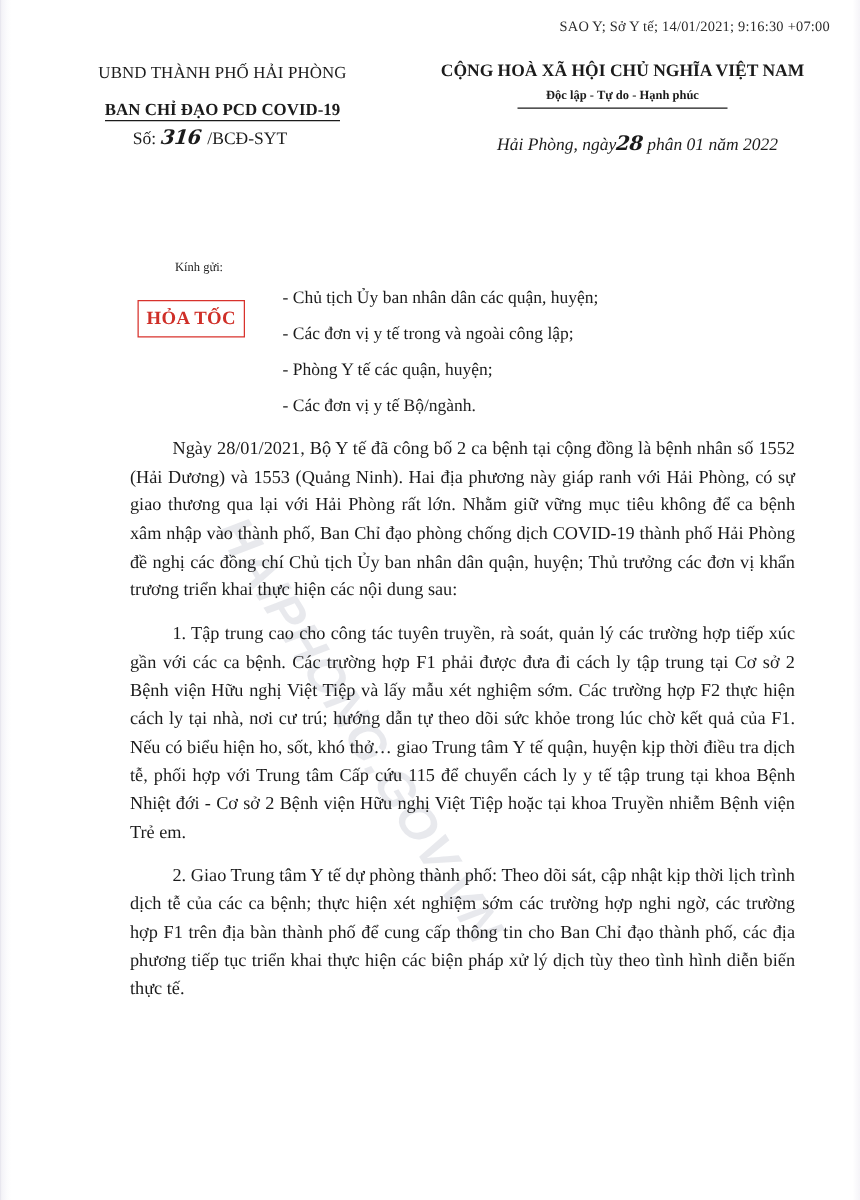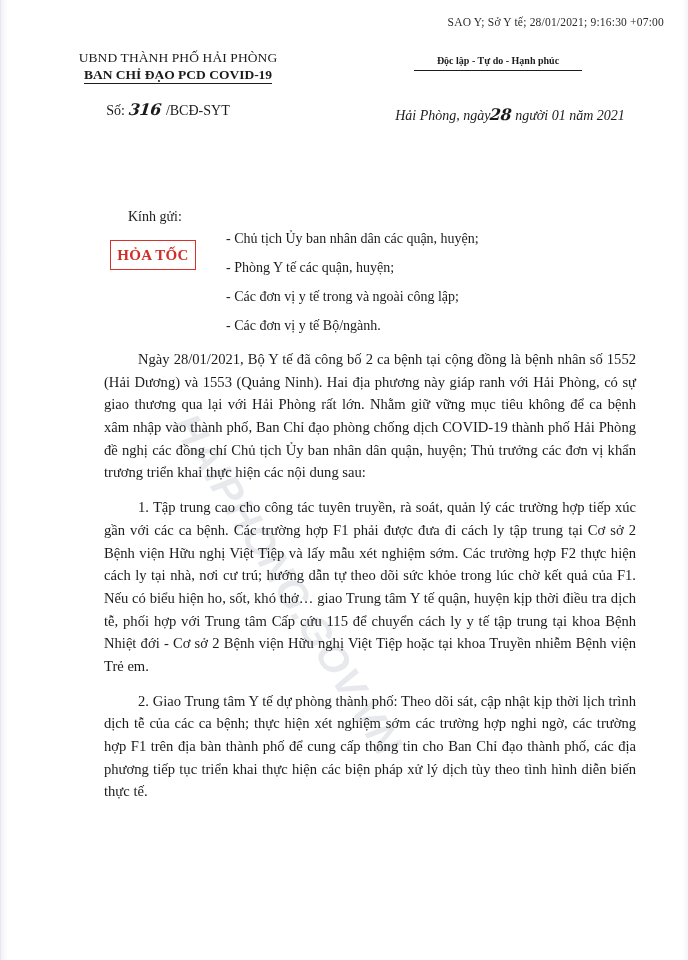--- a/index.html
+++ b/index.html
@@ -99,21 +99,21 @@
     padding-right: 26px;
   }
   .lh-line1 {
     font-size: 13.5px;
     letter-spacing: 0.1px;
     white-space: nowrap;
   }
   .lh-line2 {
     font-size: 13.5px;
     font-weight: bold;
-    margin-top: 1px;
+    margin-top: 14px;
     white-space: nowrap;
   }
   .lh-line2 .underlined {
     border-bottom: 1.3px solid #1b1b1b;
     padding-bottom: 1px;
   }
   .nat-line1 {
     font-size: 14px;
     font-weight: bold;
     white-space: nowrap;
@@ -180,22 +180,22 @@
     font-size: 16px;
     display: inline-block;
     transform: skewX(-4deg);
     letter-spacing: -0.5px;
   }
 
   
   .kinh-gui {
     position: absolute;
     top: 209px;
-    left: 128px;
-    font-size: 14px;
+    left: 140px;
+    font-size: 10px;
   }
 
   
   .hoa-toc {
     position: absolute;
     top: 240px;
     left: 110px;
     width: 86px;
     height: 30px;
     border: 1.6px solid #d8322c;
@@ -259,60 +259,61 @@
 
   <div class="scan-edge-left"></div>
   <div class="scan-edge-right"></div>
 
   <div class="watermark">
     <span>HAIPHONG.GOV.VN</span>
   </div>
 
   <div class="content">
 
-    <div class="sao-y">SAO Y; Sở Y tế; 28/01/2021; 9:16:30 +07:00</div>
+    <div class="sao-y">SAO Y; Sở Y tế; 14/01/2021; 9:16:30 +07:00</div>
 
     <div class="letterhead">
       <div class="lh-left">
         <div class="lh-line1">UBND THÀNH PHỐ HẢI PHÒNG</div>
         <div class="lh-line2"><span class="underlined">BAN CHỈ ĐẠO PCD COVID-19</span></div>
       </div>
       <div class="lh-right">
+        <div class="nat-line1">CỘNG HOÀ XÃ HỘI CHỦ NGHĨA VIỆT NAM</div>
         <div class="nat-line2">Độc lập - Tự do -  Hạnh phúc</div>
         <div class="nat-rule"></div>
       </div>
     </div>
 
     <div class="numblock">
       <div class="so-line">
         <span>Số:</span>
         <span class="handwritten">316</span>
         <span>/BCĐ-SYT</span>
       </div>
     </div>
 
     <div class="dateline">
       <span>Hải Phòng, ngày</span><span class="date-hw">28</span>
-      <span>người</span>
+      <span>phân</span>
       <span>01</span>
       <span>năm</span>
-      <span>2021</span>
+      <span>2022</span>
     </div>
 
     <div class="kinh-gui">Kính gửi:</div>
 
     <div class="hoa-toc">
       <span class="hoa-toc-inner">HỎA TỐC</span>
     </div>
 
     <div class="recipients">
       <ul>
         <li>- Chủ tịch Ủy ban nhân dân các quận, huyện;</li>
+        <li>- Các đơn vị y tế trong và ngoài công lập;</li>
         <li>- Phòng Y tế các quận, huyện;</li>
-        <li>- Các đơn vị y tế trong và ngoài công lập;</li>
         <li>- Các đơn vị y tế Bộ/ngành.</li>
       </ul>
     </div>
 
     <div class="body-text">
       <p class="para">Ngày 28/01/2021, Bộ Y tế đã công bố 2 ca bệnh tại cộng đồng là bệnh nhân số 1552 (Hải Dương) và 1553 (Quảng Ninh). Hai địa phương này giáp ranh với Hải Phòng, có sự giao thương qua lại với Hải Phòng rất lớn. Nhằm giữ vững mục tiêu không để ca bệnh xâm nhập vào thành phố, Ban Chỉ đạo phòng chống dịch COVID-19 thành phố Hải Phòng đề nghị các đồng chí Chủ tịch Ủy ban nhân dân quận, huyện; Thủ trưởng các đơn vị khẩn trương triển khai thực hiện các nội dung sau:</p>
       <p class="para">1. Tập trung cao cho công tác tuyên truyền, rà soát, quản lý các trường hợp tiếp xúc gần với các ca bệnh. Các trường hợp F1 phải được đưa đi cách ly tập trung tại Cơ sở 2 Bệnh viện Hữu nghị Việt Tiệp và lấy mẫu xét nghiệm sớm. Các trường hợp F2 thực hiện cách ly tại nhà, nơi cư trú; hướng dẫn tự theo dõi sức khỏe trong lúc chờ kết quả của F1. Nếu có biểu hiện ho, sốt, khó thở… giao Trung tâm Y tế quận, huyện kịp thời điều tra dịch tễ, phối hợp với Trung tâm Cấp cứu 115 để chuyển cách ly y tế tập trung tại khoa Bệnh Nhiệt đới - Cơ sở 2 Bệnh viện Hữu nghị Việt Tiệp hoặc tại khoa Truyền nhiễm Bệnh viện Trẻ em.</p>
       <p class="para">2. Giao Trung tâm Y tế dự phòng thành phố: Theo dõi sát, cập nhật kịp thời lịch trình dịch tễ của các ca bệnh; thực hiện xét nghiệm sớm các trường hợp nghi ngờ, các trường hợp F1 trên địa bàn thành phố để cung cấp thông tin cho Ban Chỉ đạo thành phố, các địa phương tiếp tục triển khai thực hiện các biện pháp xử lý dịch tùy theo tình hình diễn biến thực tế.</p>
     </div>
 

